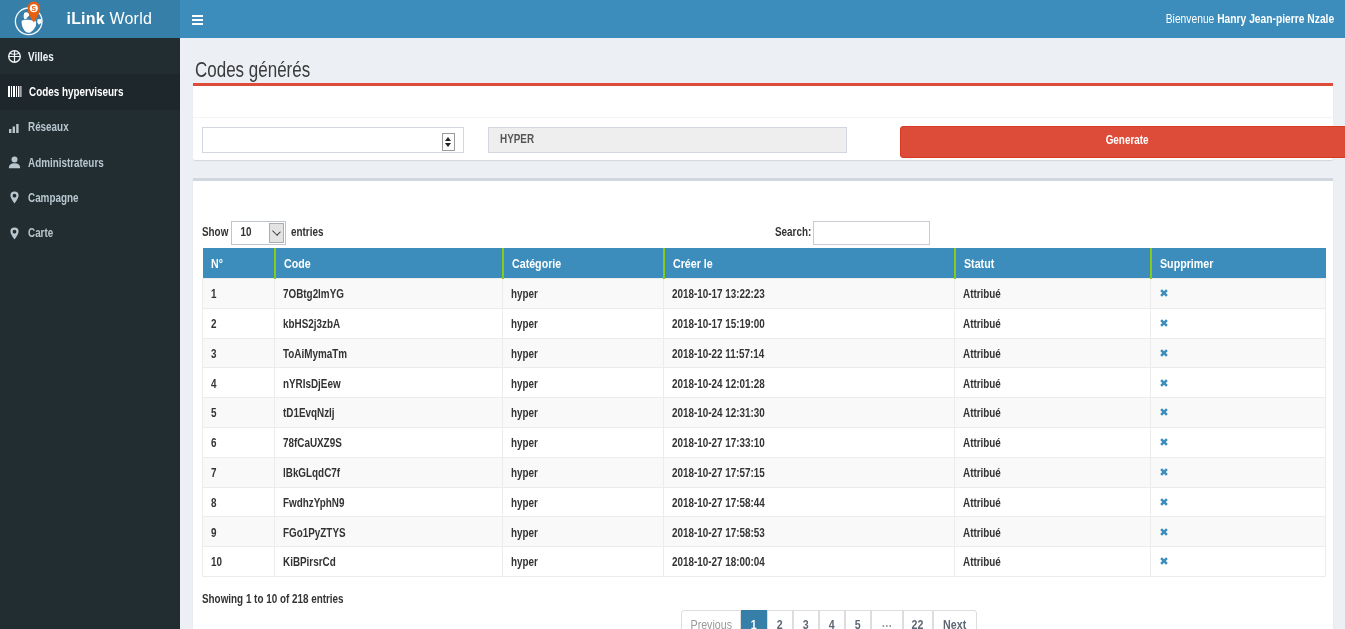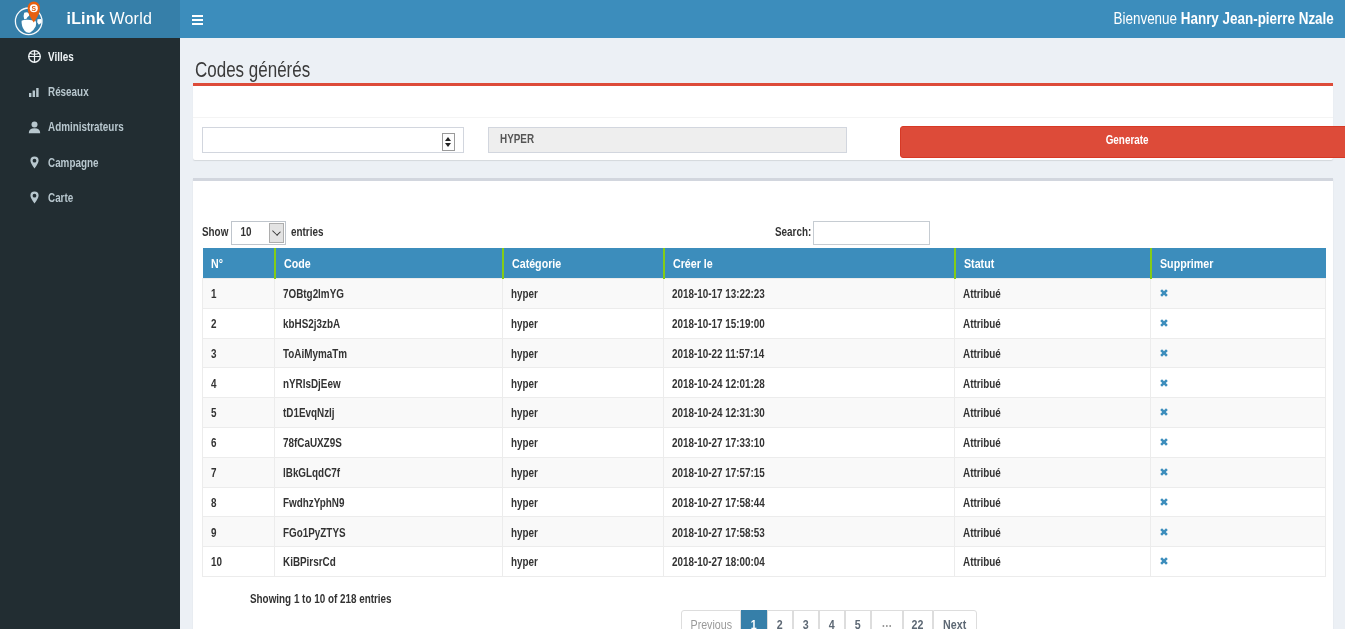--- a/index.html
+++ b/index.html
@@ -6,30 +6,30 @@
 html,body { width:1345px; height:629px; overflow:hidden; font-family:"Liberation Sans", sans-serif; background:#ecf0f5; }
 .n { display:inline-block; transform:scaleX(0.79); transform-origin:0 50%; white-space:nowrap; }
 .nc { display:inline-block; transform:scaleX(0.79); transform-origin:50% 50%; white-space:nowrap; }
 .nr { display:inline-block; transform:scaleX(0.79); transform-origin:100% 50%; white-space:nowrap; }
 
 
 #sidebar { position:absolute; left:0; top:0; width:180px; height:629px; background:#222d32; }
 #logo { position:absolute; left:0; top:0; width:180px; height:38px; background:#367fa9; }
 #logo .brand { position:absolute; left:66.5px; top:0; height:32px; line-height:38px; color:#fff; font-size:16px; white-space:nowrap; letter-spacing:0.2px; }
 ul.menu { list-style:none; position:absolute; top:39px; left:0; width:180px; }
-ul.menu li { height:35.3px; display:flex; align-items:center; padding-left:28px; color:#b8c7ce; font-size:12.5px; font-weight:600; }
+ul.menu li { height:35.3px; display:flex; align-items:center; padding-left:8px; color:#b8c7ce; font-size:12.5px; font-weight:600; }
 ul.menu li.w { color:#eef3f5; }
 ul.menu li.active { background:#1e282c; color:#fff; }
 ul.menu li svg { margin-right:7px; flex:0 0 auto; }
 
 
 #navbar { position:absolute; left:180px; top:0; width:1165px; height:38px; background:#3c8dbc; }
 #burger { position:absolute; left:12px; top:14.5px; width:11px; height:10px; }
 #burger div { height:2px; background:#fff; margin-bottom:2px; }
-#welcome { position:absolute; right:11px; top:0; height:46px; line-height:38px; color:#fff; font-size:17px;text-align:right; }
+#welcome { position:absolute; right:11px; top:0; height:46px; line-height:38px; color:#fff; font-size:13px;text-align:right; }
 
 
 #content { position:absolute; left:180px; top:38px; width:1165px; height:591px; background:#ecf0f5; }
 h1.pgtitle { position:absolute; left:15px; top:20px; font-size:21.5px; font-weight:400; color:#3b3b3b; }
 
 .box1 { position:absolute; left:13px; top:44.5px; width:1140px; height:77.5px; background:#fff; border-top:3px solid #dd4b39; border-radius:0 0 2px 2px; box-shadow:0 1px 1px rgba(0,0,0,0.1); }
 .box1 .divider { position:absolute; left:0; top:31px; width:1140px; height:1px; background:#f4f4f4; }
 .inp-num { position:absolute; left:9px; top:41.5px; width:262px; height:25.5px; border:1px solid #d2d6de; background:#fff; }
 .spinner { position:absolute; left:249px; top:47.5px; width:13px; height:18px; border:1px solid #9a9a9a; background:#fdfdfd; }
 .spinner .up { position:absolute; left:2px; top:3px; width:0; height:0; border-left:3.5px solid transparent; border-right:3.5px solid transparent; border-bottom:4.5px solid #222; }
@@ -49,21 +49,21 @@
 
 
 table.dt { position:absolute; left:9px; top:67.5px; width:1123px; border-collapse:collapse; table-layout:fixed; }
 table.dt thead th { background:#3c8dbc; color:#fff; font-weight:700; font-size:13.5px; text-align:left; height:30.5px; padding:0 0 0 8px; border-left:2px solid #84cc16; }
 table.dt thead th:first-child { border-left:none; }
 table.dt tbody td { height:29.8px; padding:1.5px 0 0 8px; color:#333; font-weight:600; font-size:12.5px; border:1px solid #ececec; }
 table.dt tbody tr:nth-child(odd) { background:#f9f9f9; }
 table.dt tbody tr:nth-child(even) { background:#fff; }
 
 
-.showing { position:absolute; left:9px; top:411px; font-size:12.5px; font-weight:600; color:#333; height:15px; line-height:15px;margin-left:48px; }
+.showing { position:absolute; left:9px; top:411px; font-size:12.5px; font-weight:600; color:#333; height:15px; line-height:15px; }
 .pagination { position:absolute; left:488px; top:429px; height:40px; white-space:nowrap; font-size:13.5px; }
 .pagination a { display:inline-block; float:left; height:33px; line-height:28px; border:1px solid #ddd; background:#fff; margin-left:0; text-align:center; color:#5d6874; font-weight:600; }
 .pagination a.prev { width:60px; color:#999; font-weight:400; border-radius:3px 0 0 3px; }
 .pagination a.num { width:26px; }
 .pagination a.act { background:#367fa9; border-color:#367fa9; color:#fff; }
 .pagination a.dots { width:32px; color:#999; line-height:24px; }
 .pagination a.p22 { width:30px; }
 .pagination a.next { width:44px; border-radius:0 3px 3px 0; }
 .rstrip { position:absolute; left:1337px; top:38px; width:8px; height:591px; background:#f2f4f7; }
 </style>
@@ -94,20 +94,33 @@
     <div class="brand"><b>iLink</b> World</div>
   </div>
   <ul class="menu">
     <li class="w">
         <svg width="13" height="13" viewBox="0 0 13 13">
           <circle cx="6.5" cy="6.5" r="5.8" fill="none" stroke="currentColor" stroke-width="1.4"></circle>
           <path d="M6.5 0.7 V12.3 M0.7 6.5 H12.3" stroke="currentColor" stroke-width="1.2"></path>
           <path d="M1.5 3 Q6.5 5.5 11.5 3" stroke="currentColor" fill="none" stroke-width="1.2"></path>
         </svg>
         <span class="n">Villes</span>
+      </li>
+    <li class="active">
+        <svg width="14" height="13" viewBox="0 0 14 13">
+          <g fill="currentColor">
+            <rect x="0" y="1" width="2" height="11"></rect>
+            <rect x="3" y="1" width="1" height="11"></rect>
+            <rect x="5" y="1" width="2" height="11"></rect>
+            <rect x="8" y="1" width="1" height="11"></rect>
+            <rect x="10" y="1" width="1.4" height="11"></rect>
+            <rect x="12.4" y="1" width="1" height="11"></rect>
+          </g>
+        </svg>
+        <span class="n">Codes hyperviseurs</span>
       </li>
     <li>
         <svg width="13" height="13" viewBox="0 0 13 13">
           <g fill="currentColor">
             <rect x="1" y="8" width="2.4" height="4"></rect>
             <rect x="4.6" y="5.5" width="2.4" height="6.5"></rect>
             <rect x="8.2" y="3" width="2.4" height="9"></rect>
           </g>
         </svg>
         <span class="n">Réseaux</span>

